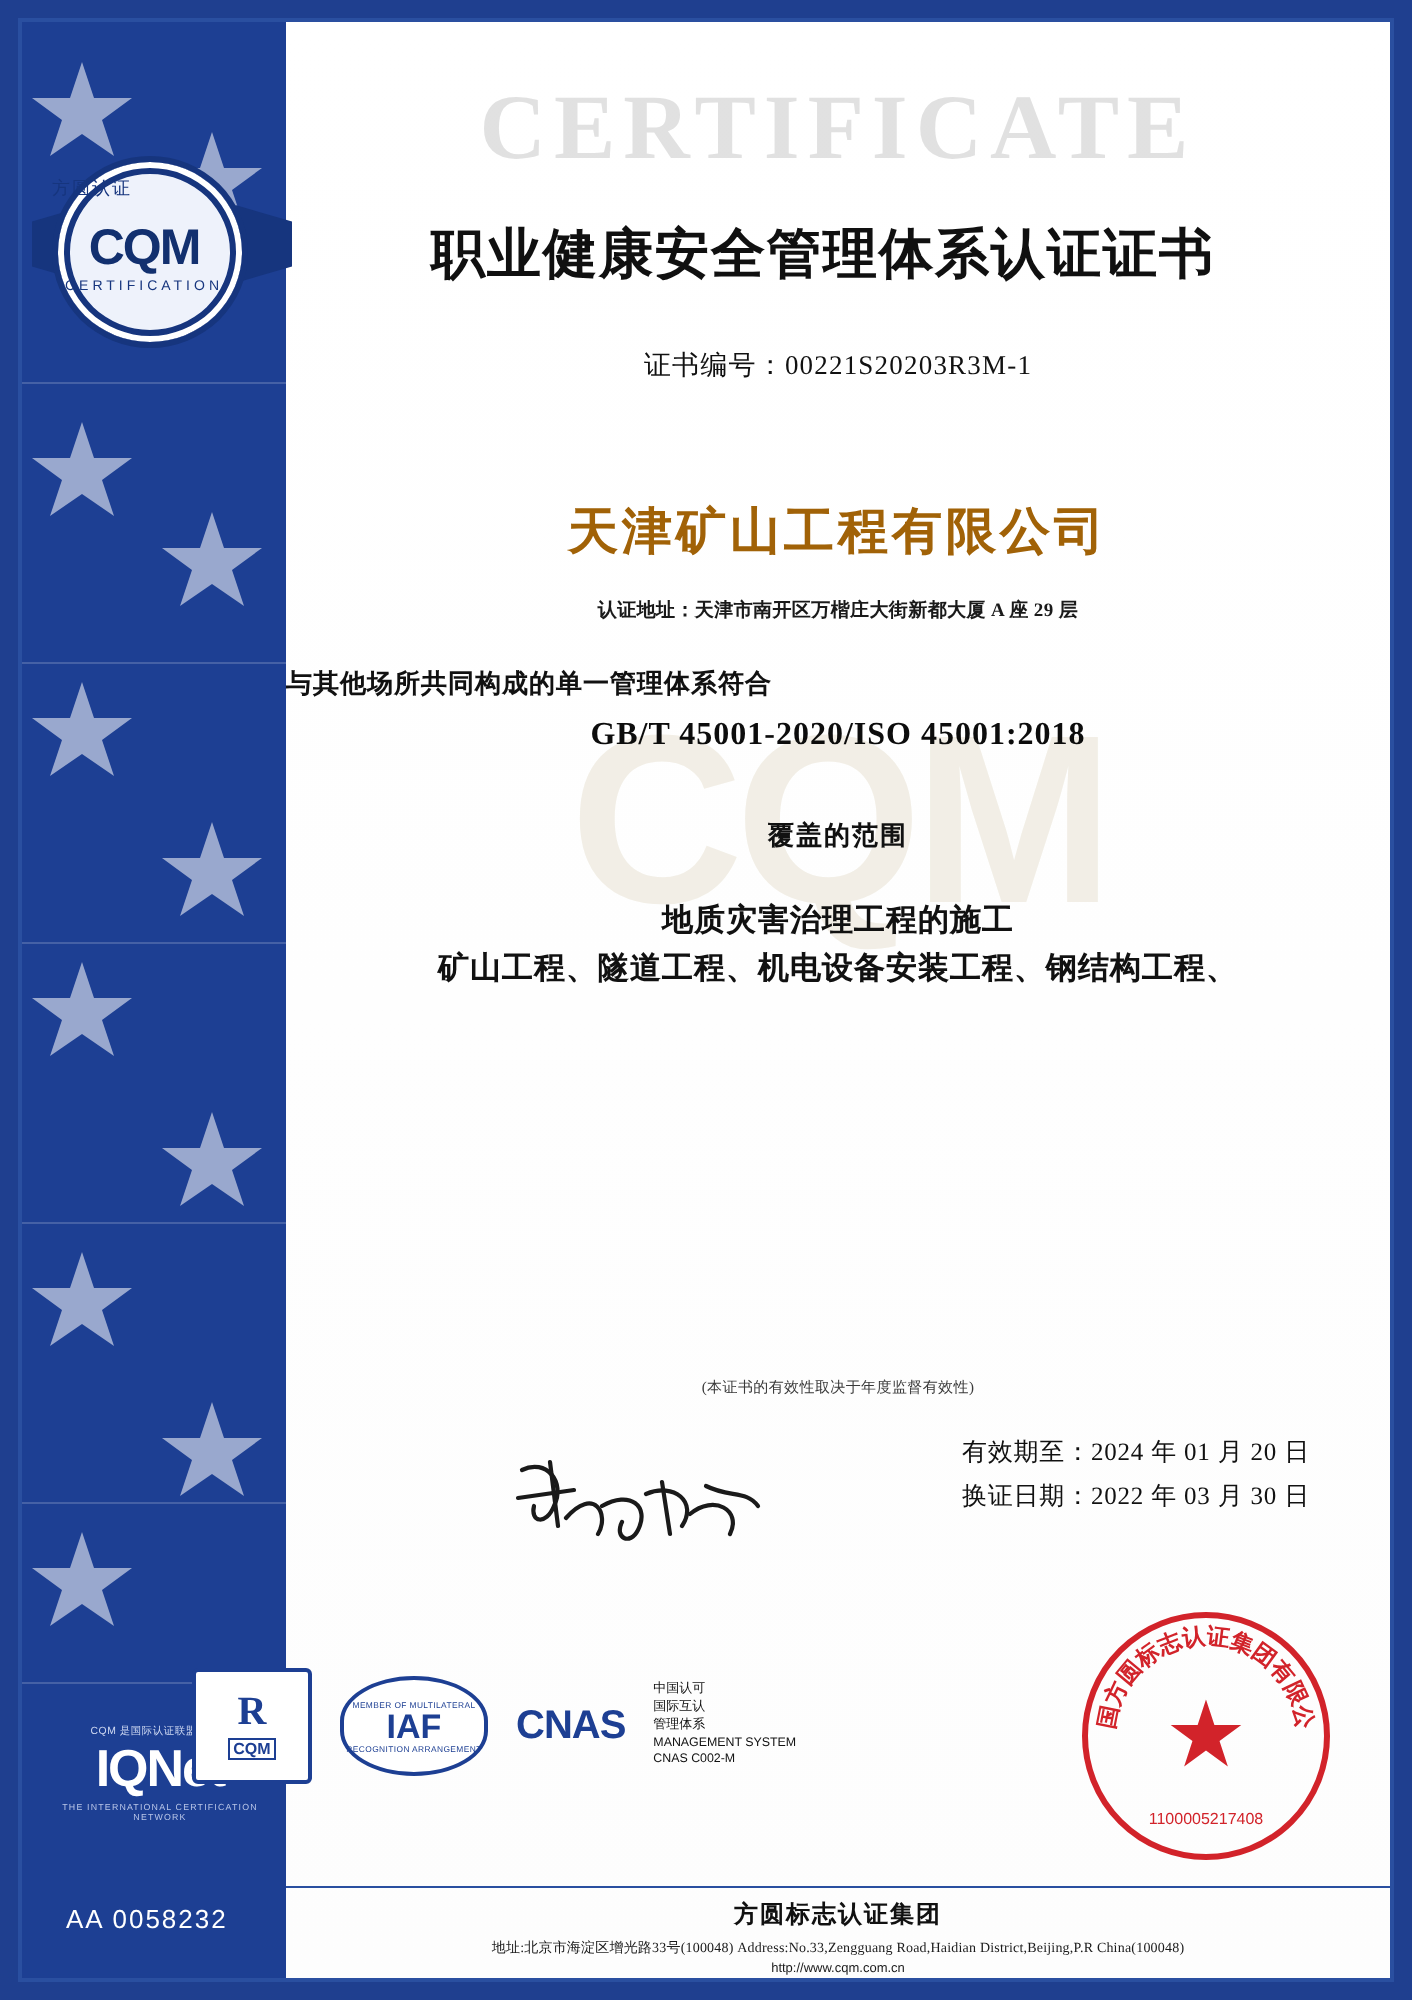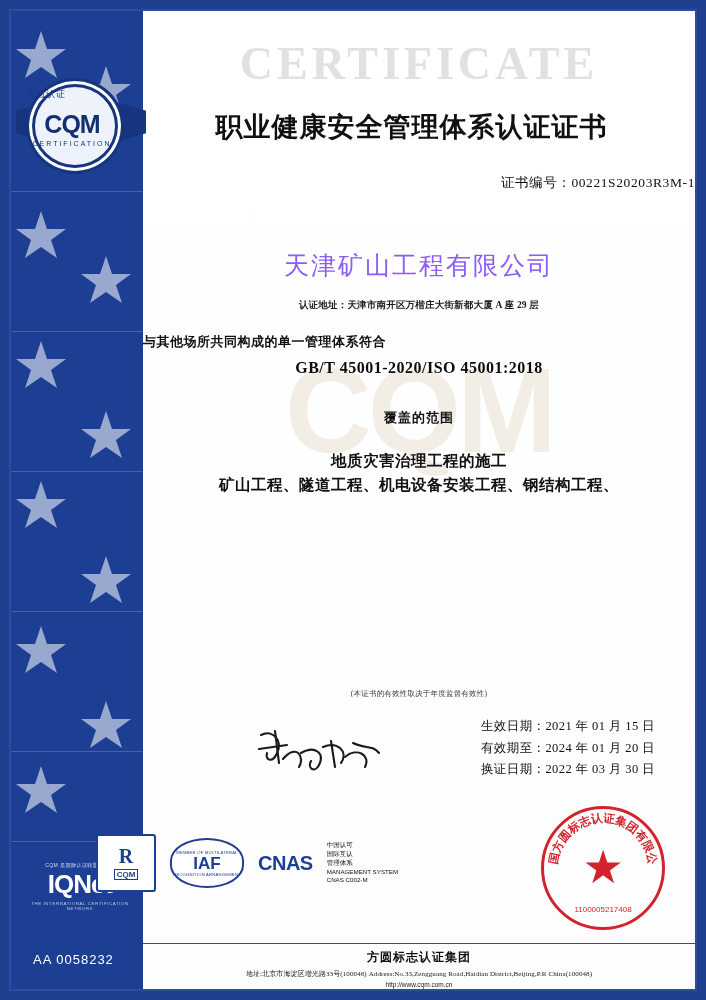--- a/index.html
+++ b/index.html
@@ -179,43 +179,43 @@
     text-align: center;
     font-size: 27px;
     font-weight: bold;
     color: #101010;
     letter-spacing: 1px;
   }
   .cert-number {
     position: absolute;
     top: 163px;
     left: 0; right: 0;
-    text-align: right;
+    text-align: center;
     font-size: 13.5px;
     color: #111111;
     letter-spacing: 0.6px;
   }
   .hereby {
     position: absolute;
     top: 200px;
     left: 0; right: 0;
     text-align: center;
     font-size: 13.5px;
     font-weight: bold;
     color: #111111;
     letter-spacing: 2px;
   }
   .company {
     position: absolute;
     top: 238px;
     left: 0; right: 0;
     text-align: center;
     font-size: 25px;
-    font-weight: normal;
-    color: #8b5cf6;
+    font-weight: bold;
+    color: #a16207;
     letter-spacing: 2px;
   }
   .address {
     position: absolute;
     top: 288px;
     left: 0; right: 0;
     text-align: center;
     font-size: 9.5px;
     font-weight: bold;
     color: #1a1a1a;
@@ -529,23 +529,20 @@
         <path d="M48 30 C62 22, 72 30, 66 42 C62 50, 54 46, 58 38"></path>
         <path d="M70 24 C84 18, 96 28, 88 40"></path>
         <path d="M78 18 L82 44"></path>
         <path d="M92 34 C104 24, 118 32, 112 44"></path>
         <path d="M100 20 C112 26, 120 22, 126 30"></path>
       </g>
     </svg>
 
     <div class="dates">
       <div>
-        <span>生效日期：</span><span>2021 年 01 月 15 日</span>
-      </div>
-      <div>
         <span>有效期至：</span><span>2024 年 01 月 20 日</span>
       </div>
       <div>
         <span>换证日期：</span><span>2022 年 03 月 30 日</span>
       </div>
     </div>
 
     <div class="red-seal">
       <div class="ring"></div>
       <div class="star">★</div>

